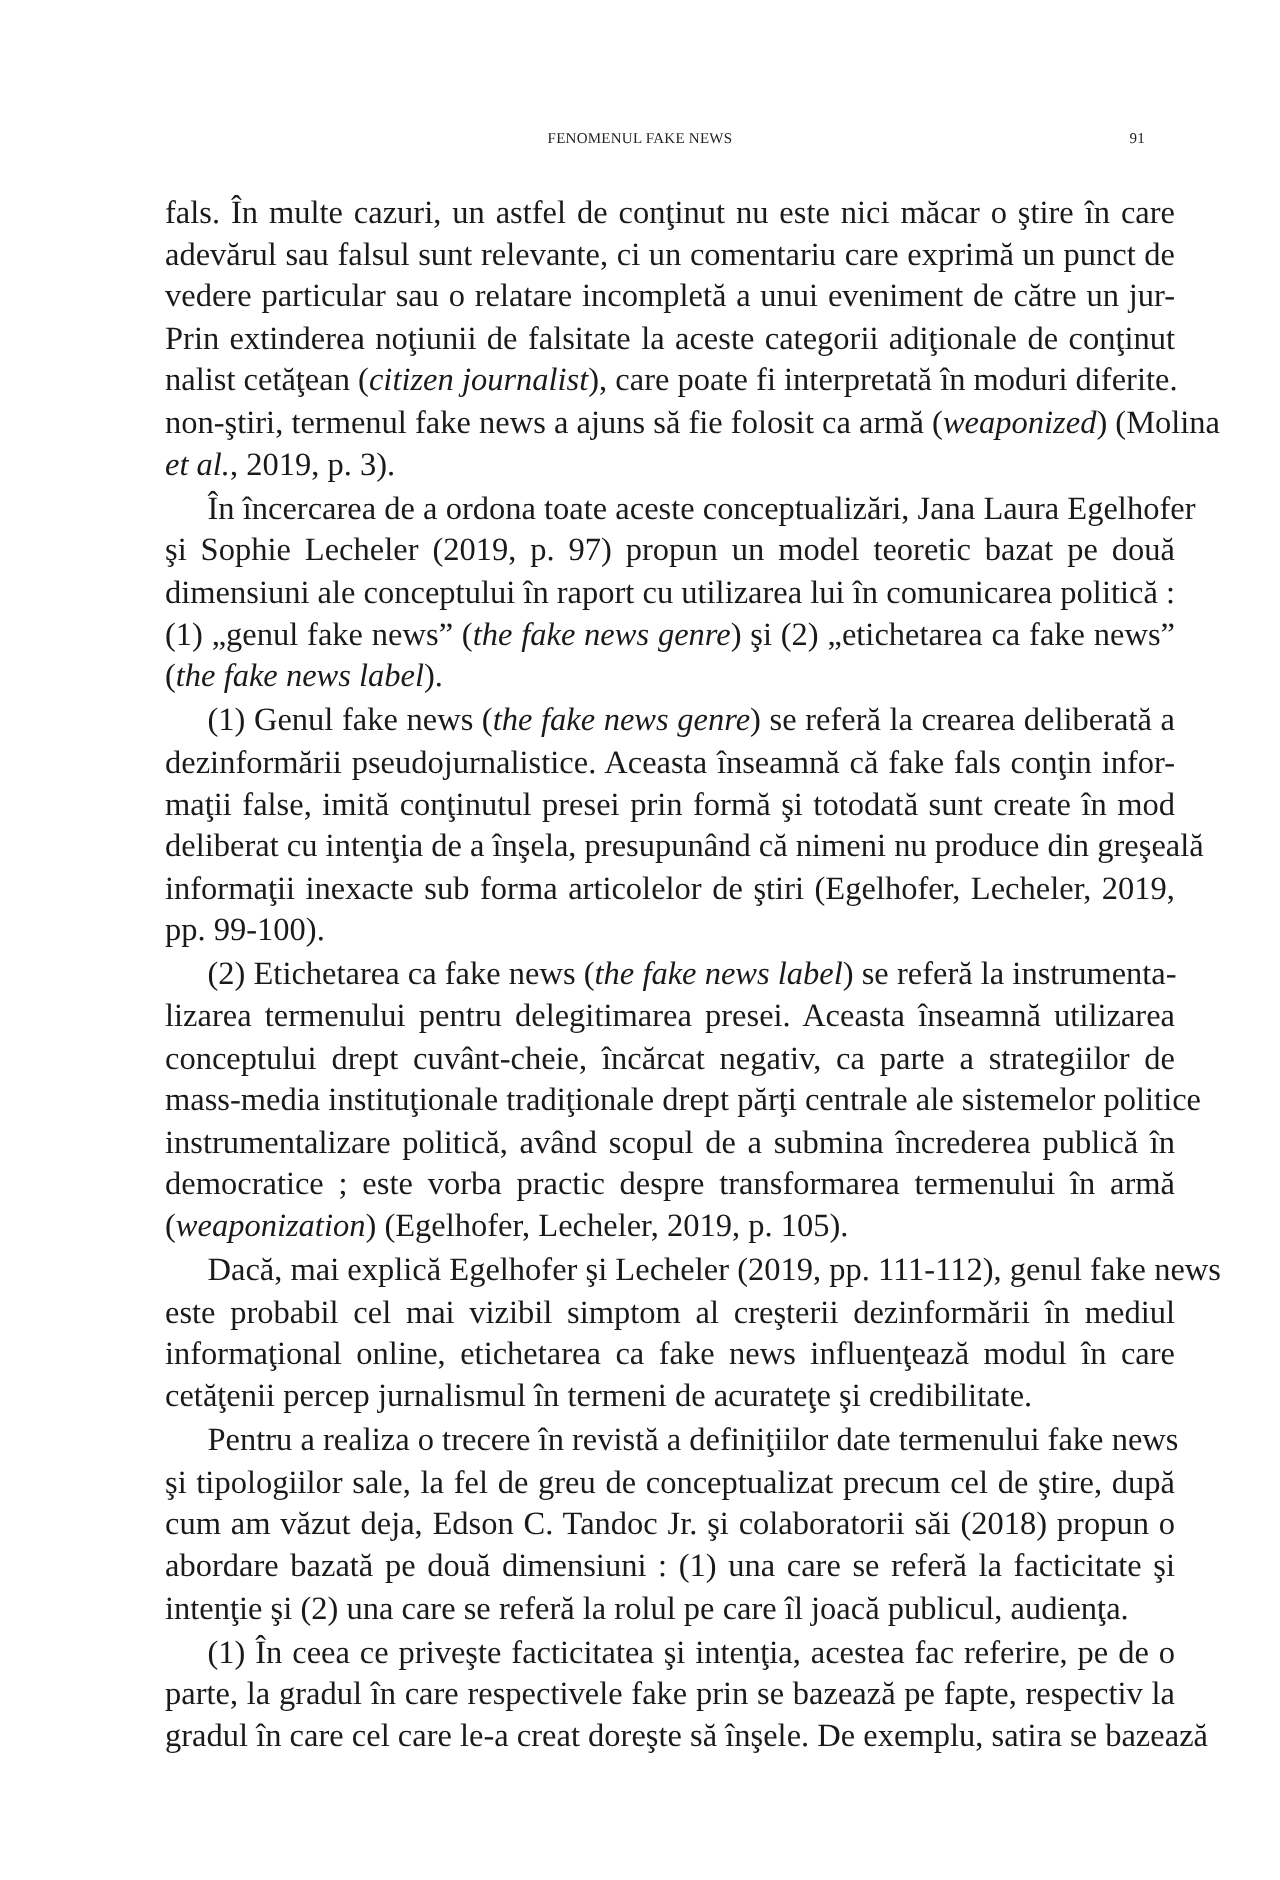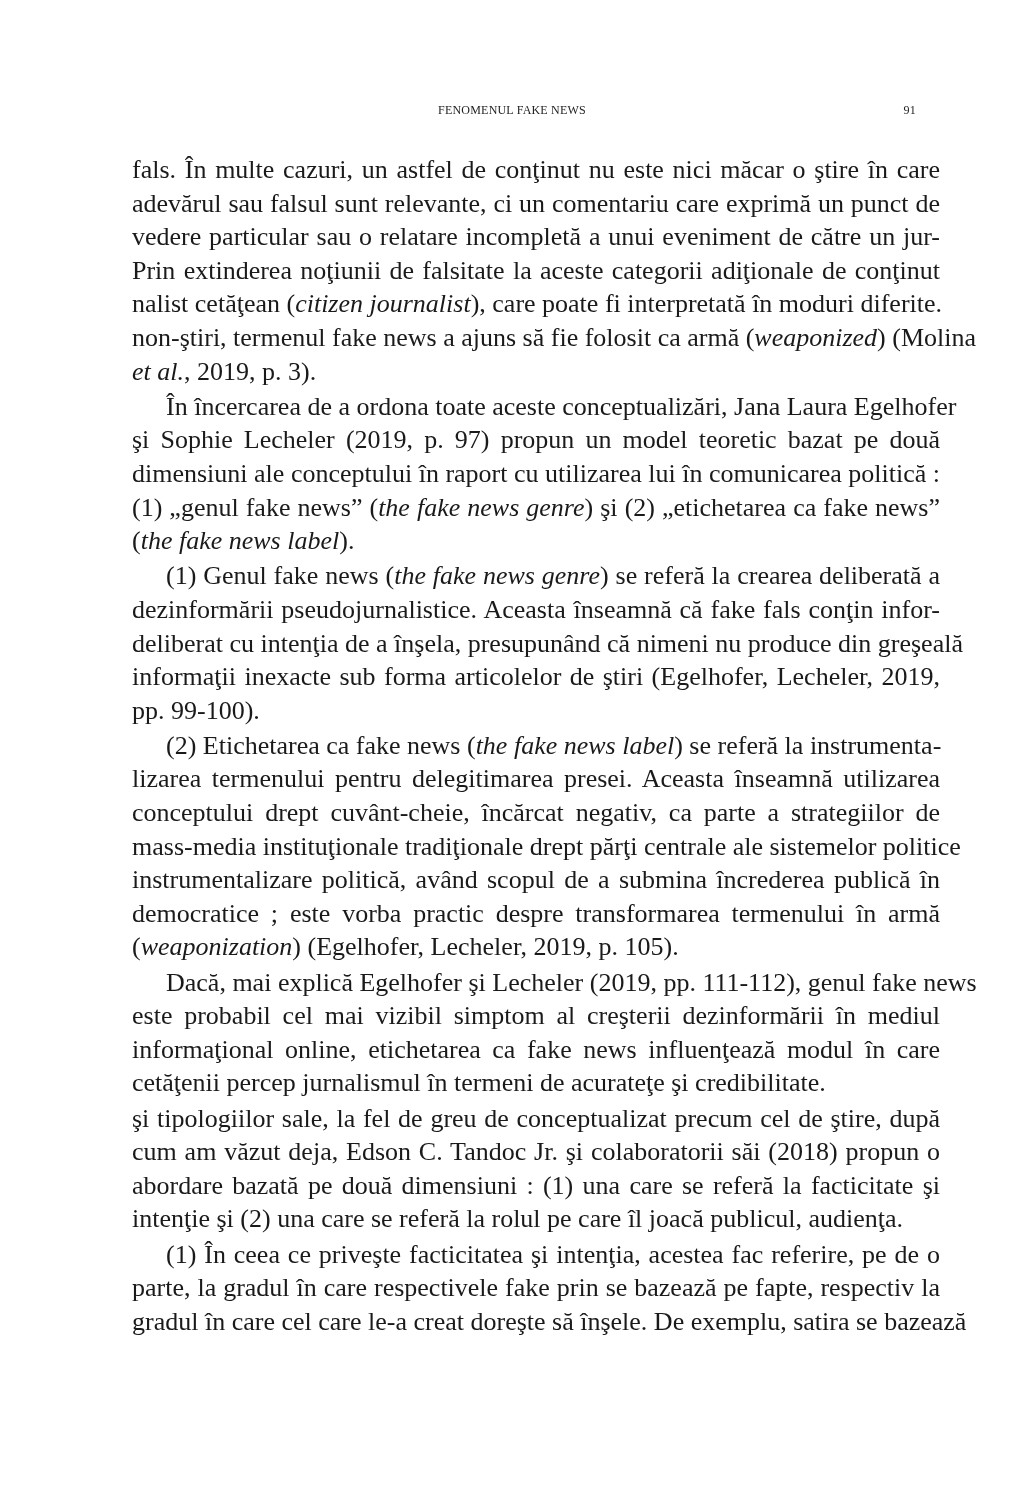--- a/index.html
+++ b/index.html
@@ -52,20 +52,21 @@
         <span class="line indent">În încercarea de a ordona toate aceste conceptualizări, Jana Laura Egelhofer</span>
         <span class="line">şi Sophie Lecheler (2019, p. 97) propun un model teoretic bazat pe două</span>
         <span class="line">dimensiuni ale conceptului în raport cu utilizarea lui în comunicarea politică :</span>
         <span class="line">(1) „genul fake news” (<i>the fake news genre</i>) şi (2) „etichetarea ca fake news”</span>
         <span class="line last">(<i>the fake news label</i>).</span>
       </div>
       <span class="para-gap"></span>
       <div>
         <span class="line indent">(1) Genul fake news (<i>the fake news genre</i>) se referă la crearea deliberată a</span>
         <span class="line">dezinformării pseudojurnalistice. Aceasta înseamnă că fake fals conţin infor-</span>
+        <span class="line">maţii false, imită conţinutul presei prin formă şi totodată sunt create în mod</span>
         <span class="line">deliberat cu intenţia de a înşela, presupunând că nimeni nu produce din greşeală</span>
         <span class="line">informaţii inexacte sub forma articolelor de ştiri (Egelhofer, Lecheler, 2019,</span>
         <span class="line last">pp. 99-100).</span>
       </div>
       <span class="para-gap"></span>
       <div>
         <span class="line indent">(2) Etichetarea ca fake news (<i>the fake news label</i>) se referă la instrumenta-</span>
         <span class="line">lizarea termenului pentru delegitimarea presei. Aceasta înseamnă utilizarea</span>
         <span class="line">conceptului drept cuvânt-cheie, încărcat negativ, ca parte a strategiilor de</span>
         <span class="line">mass-media instituţionale tradiţionale drept părţi centrale ale sistemelor politice</span>
@@ -75,20 +76,21 @@
       </div>
       <span class="para-gap"></span>
       <div>
         <span class="line indent">Dacă, mai explică Egelhofer şi Lecheler (2019, pp. 111-112), genul fake news</span>
         <span class="line">este probabil cel mai vizibil simptom al creşterii dezinformării în mediul</span>
         <span class="line">informaţional online, etichetarea ca fake news influenţează modul în care</span>
         <span class="line last">cetăţenii percep jurnalismul în termeni de acurateţe şi credibilitate.</span>
       </div>
       <span class="para-gap"></span>
       <div>
+        <span class="line indent">Pentru a realiza o trecere în revistă a definiţiilor date termenului fake news</span>
         <span class="line">şi tipologiilor sale, la fel de greu de conceptualizat precum cel de ştire, după</span>
         <span class="line">cum am văzut deja, Edson C. Tandoc Jr. şi colaboratorii săi (2018) propun o</span>
         <span class="line">abordare bazată pe două dimensiuni : (1) una care se referă la facticitate şi</span>
         <span class="line last">intenţie şi (2) una care se referă la rolul pe care îl joacă publicul, audienţa.</span>
       </div>
       <span class="para-gap"></span>
       <div>
         <span class="line indent">(1) În ceea ce priveşte facticitatea şi intenţia, acestea fac referire, pe de o</span>
         <span class="line">parte, la gradul în care respectivele fake prin se bazează pe fapte, respectiv la</span>
         <span class="line">gradul în care cel care le-a creat doreşte să înşele. De exemplu, satira se bazează</span>

